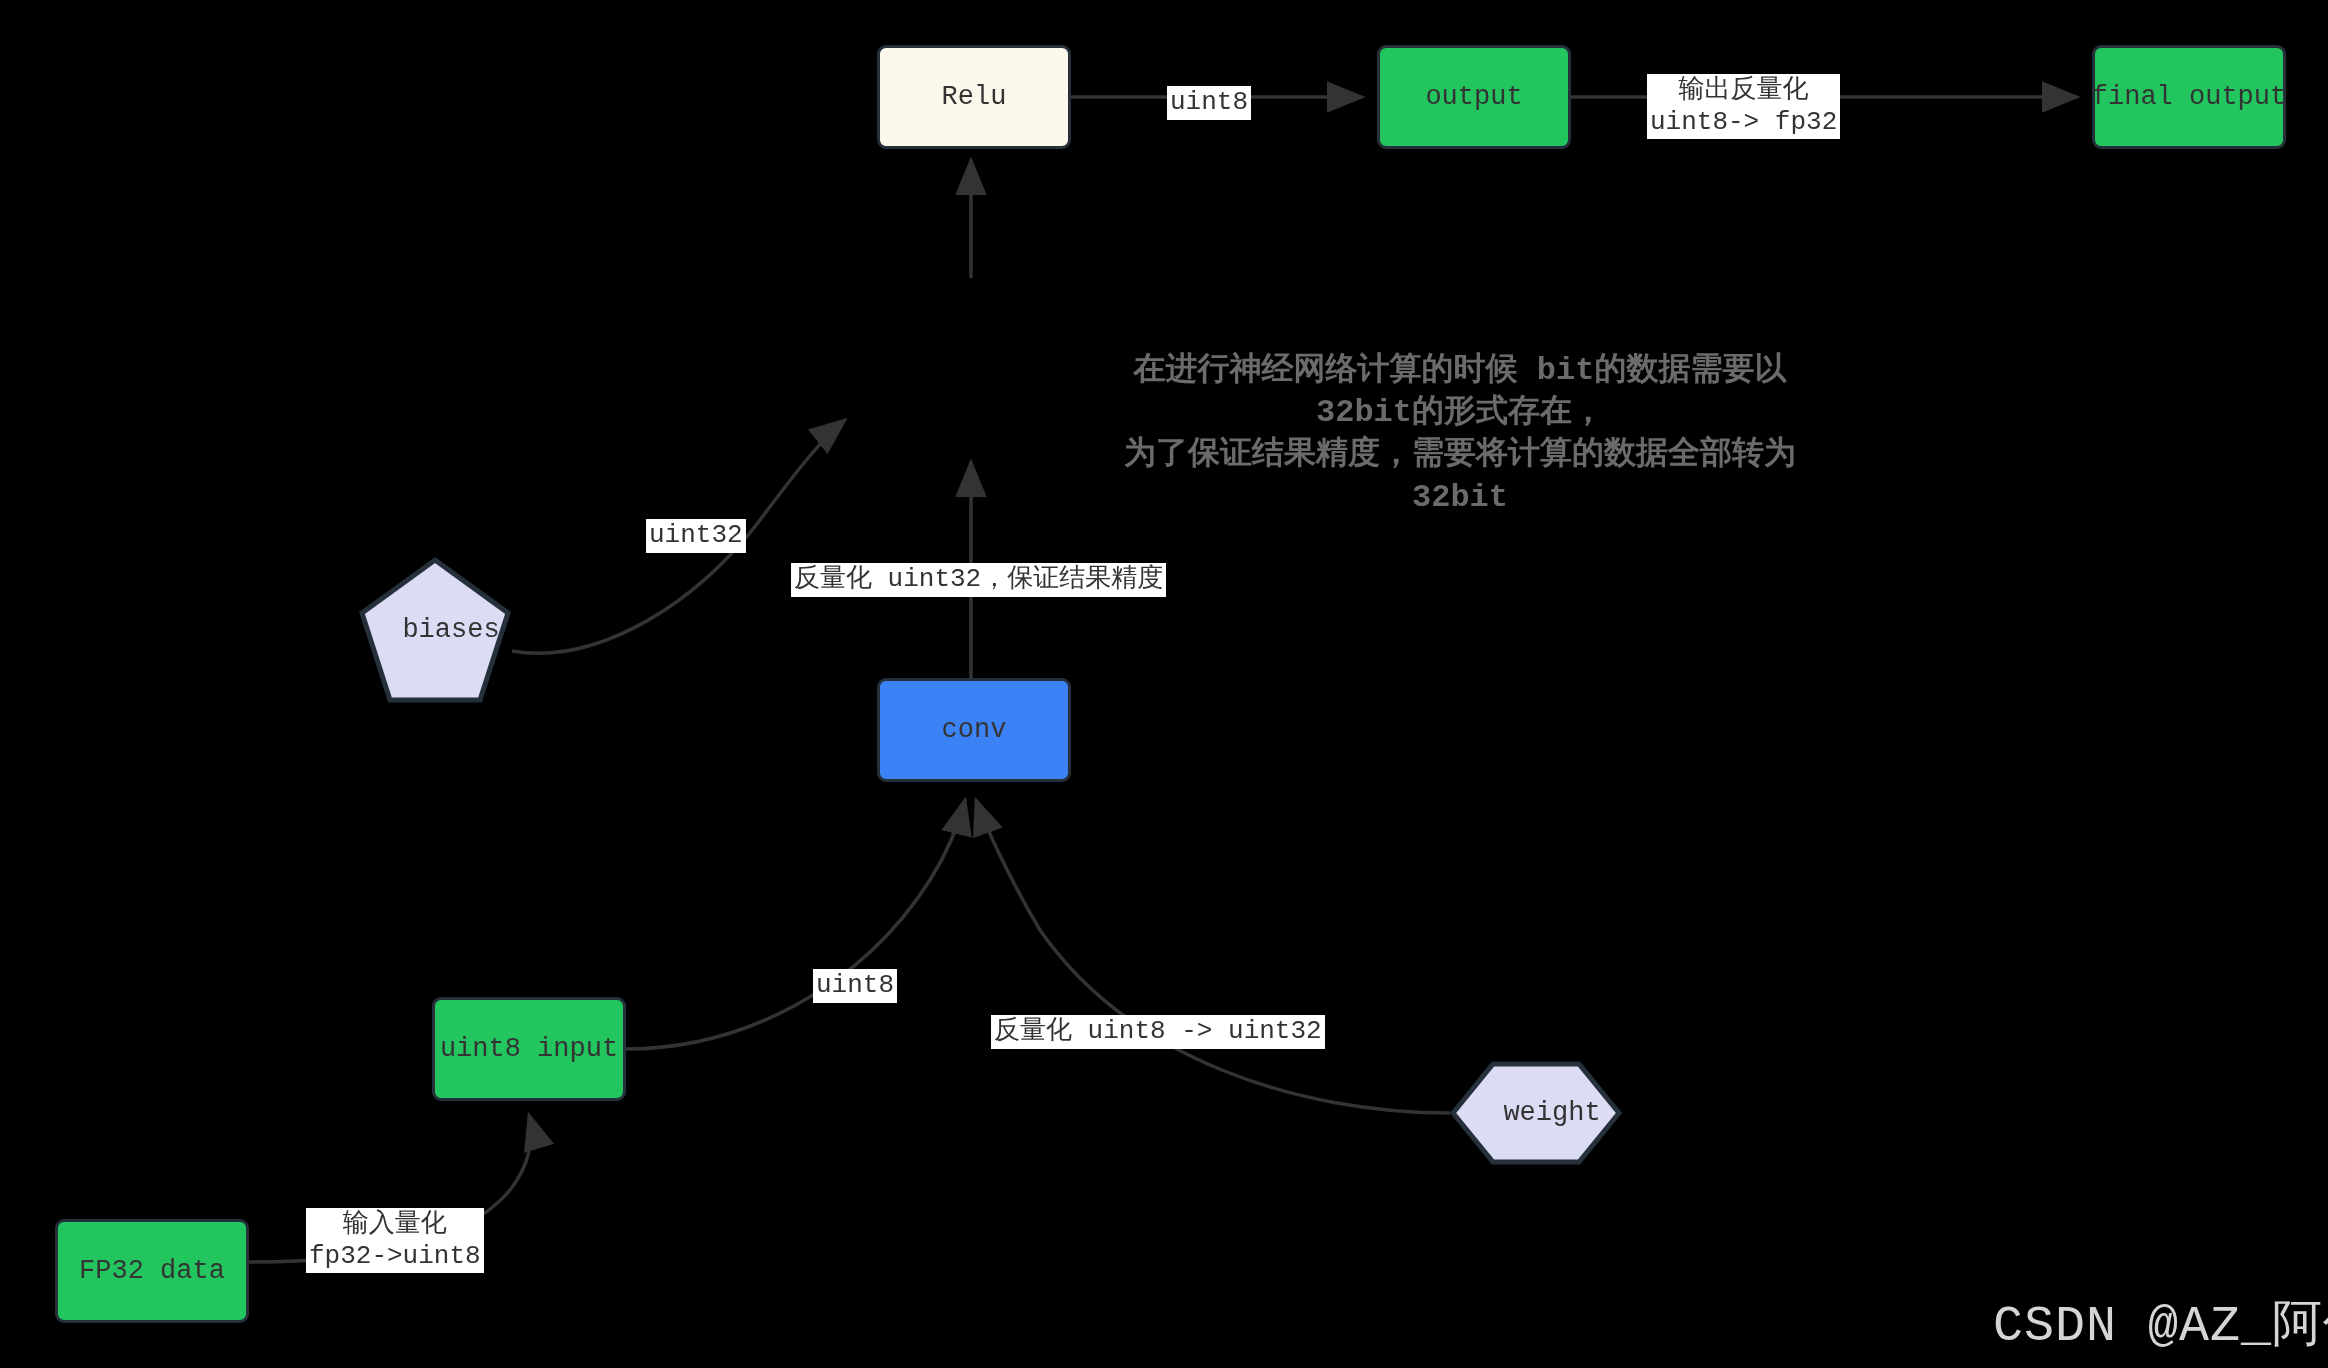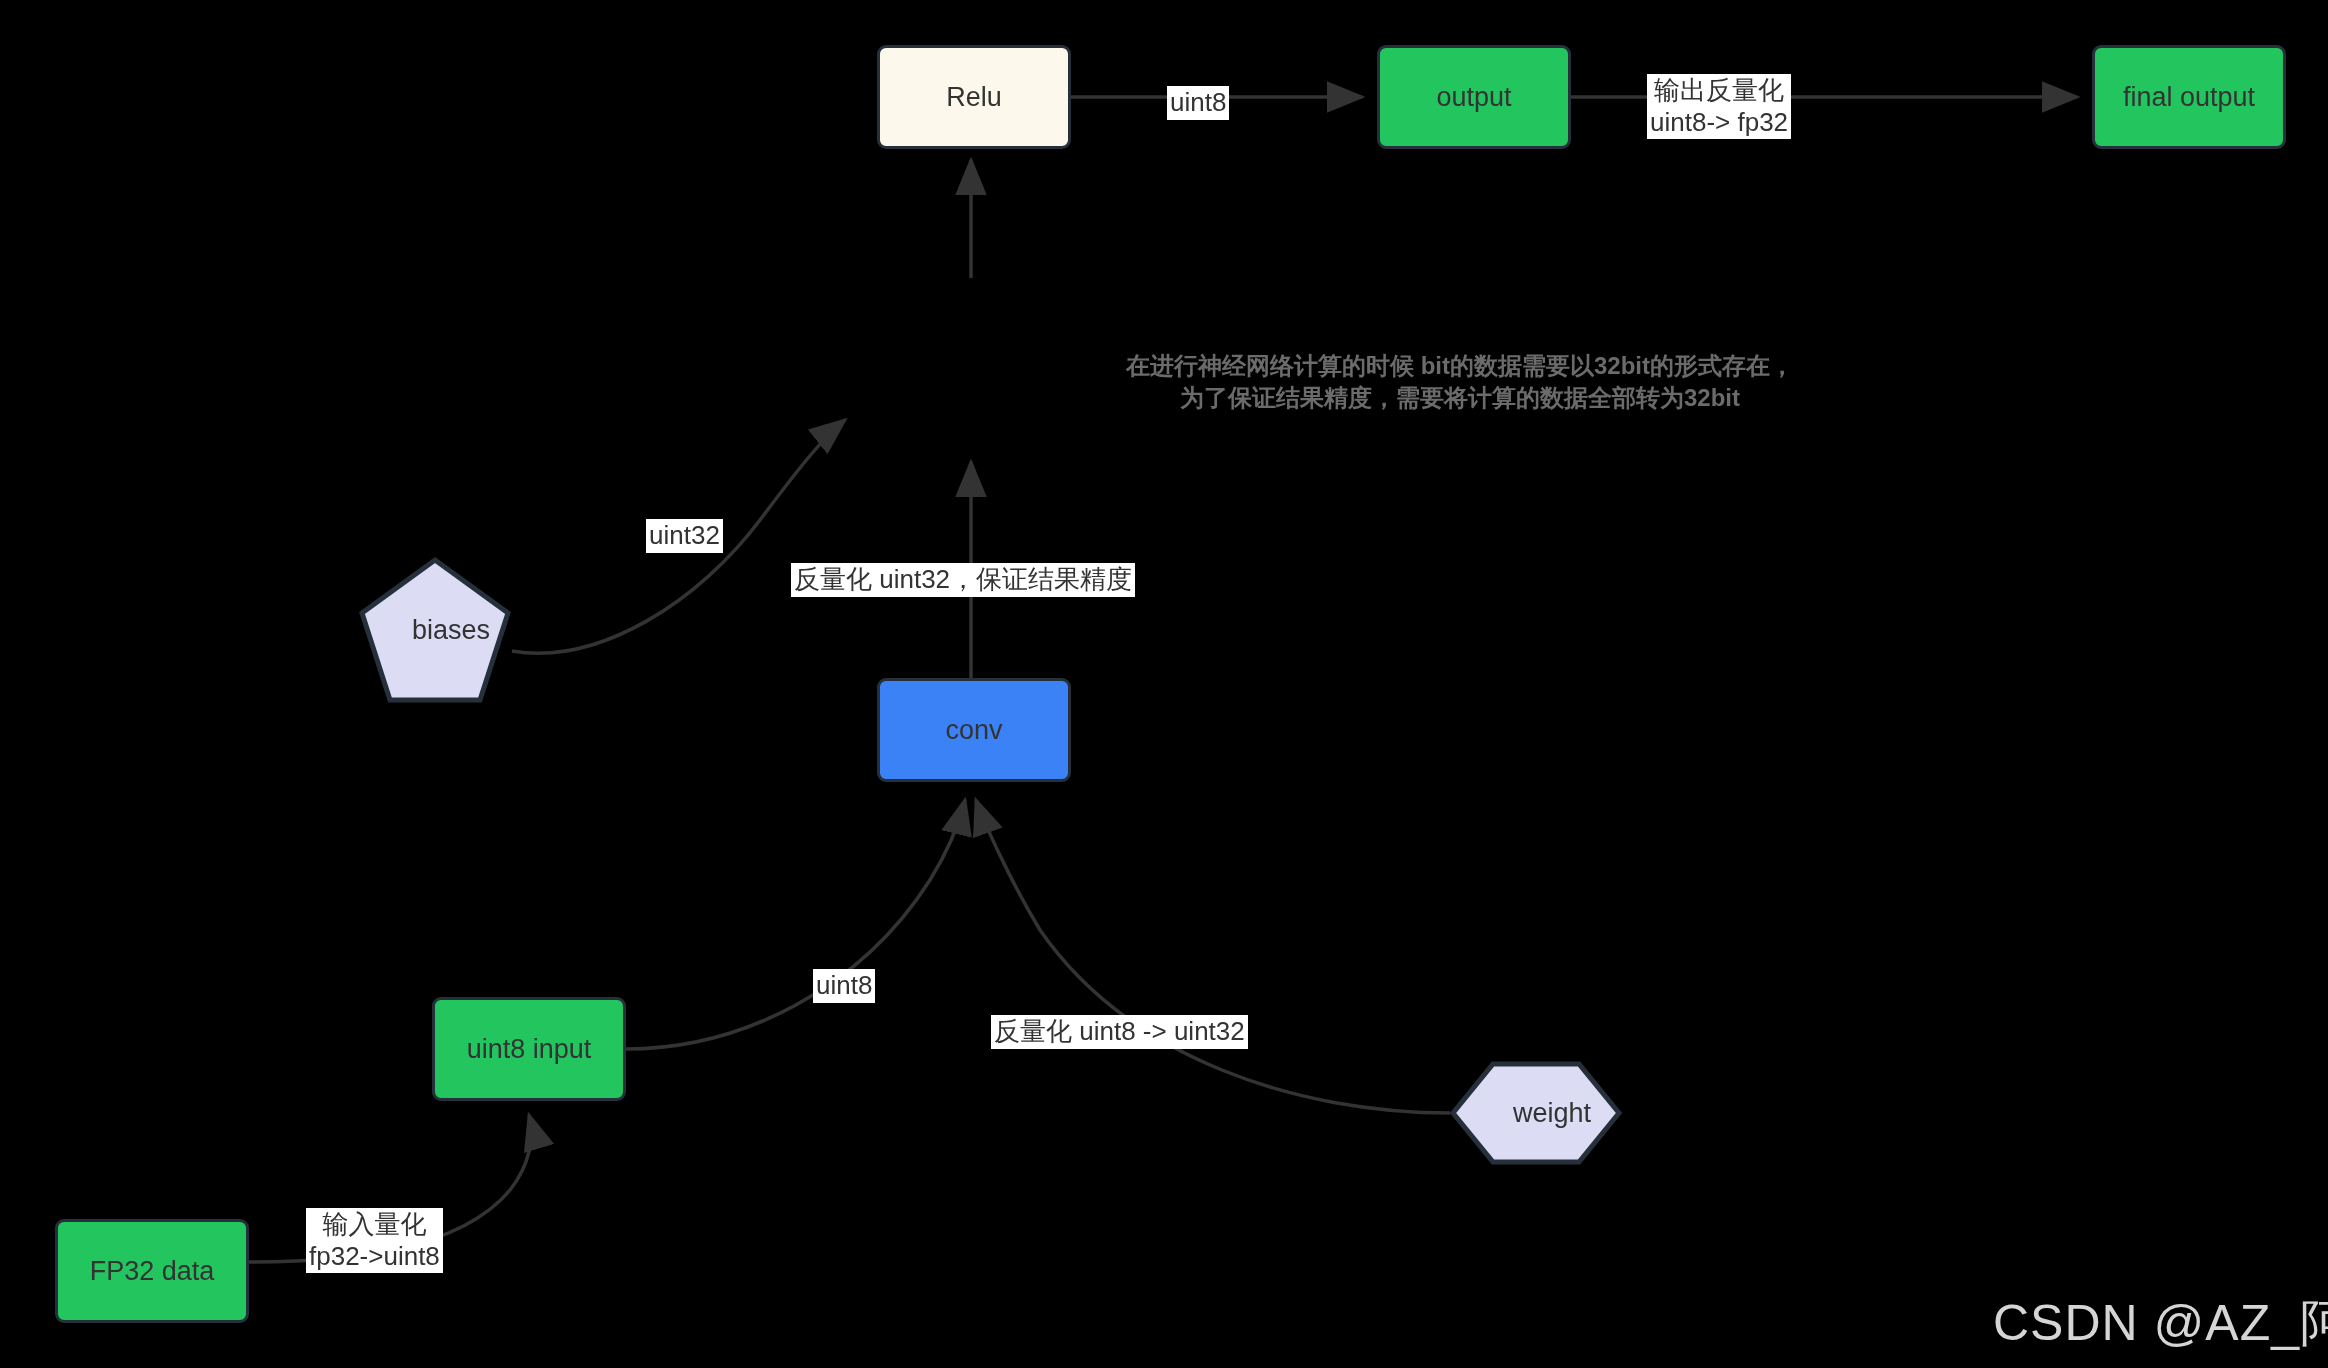--- a/index.html
+++ b/index.html
@@ -6,21 +6,21 @@
     margin: 0;
     padding: 0;
     background: #000000;
   }
   #canvas {
     position: relative;
     width: 2328px;
     height: 1368px;
     background: #000000;
     overflow: hidden;
-    font-family: Liberation Sans, sans-serif;
+    font-family: Liberation Mono, monospace;
   }
   svg.edges {
     position: absolute;
     left: 0;
     top: 0;
     width: 2328px;
     height: 1368px;
     pointer-events: none;
   }
   .node {
@@ -65,21 +65,21 @@
     line-height: 1.22;
     padding: 1px 3px;
     white-space: pre;
     box-sizing: border-box;
     text-align: center;
   }
 
   .note {
     position: absolute;
     color: #6b6b6b;
-    font-size: 24px;
+    font-size: 32px;
     line-height: 1.32;
     text-align: center;
     white-space: pre-line;
     font-weight: bold;
   }
 
   .watermark {
     position: absolute;
     color: #e8e8e8;
     font-size: 50px;

